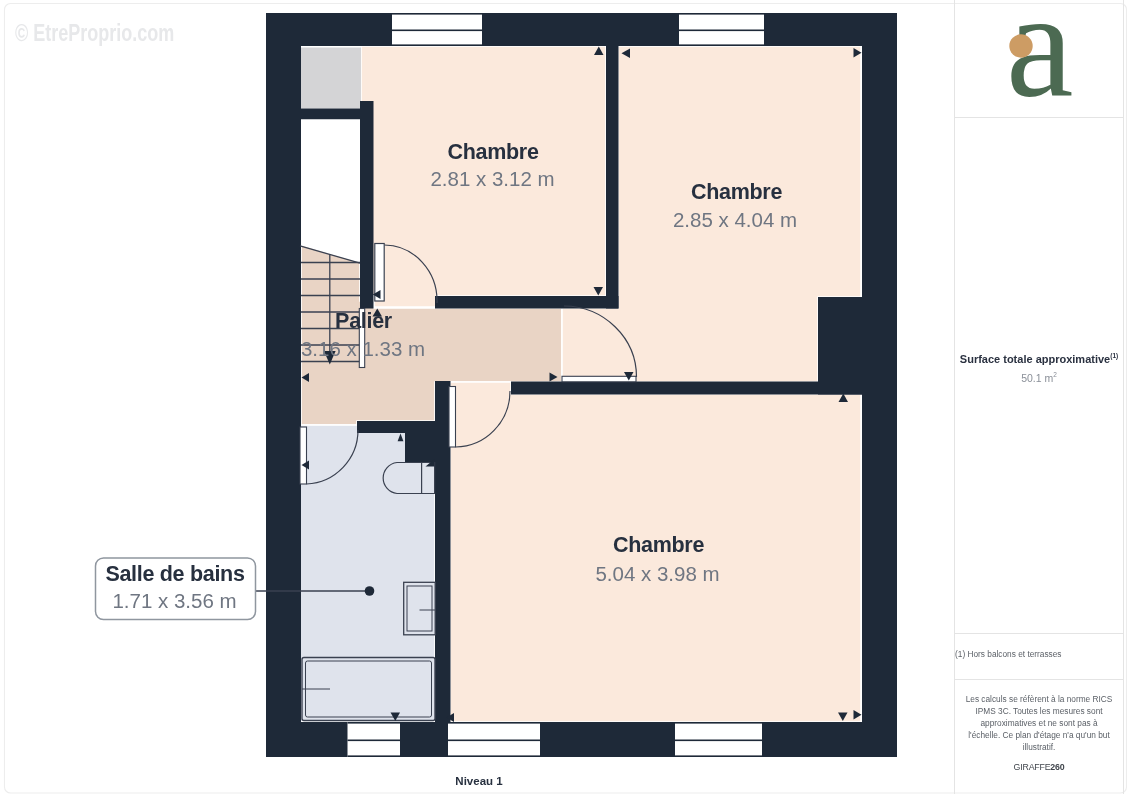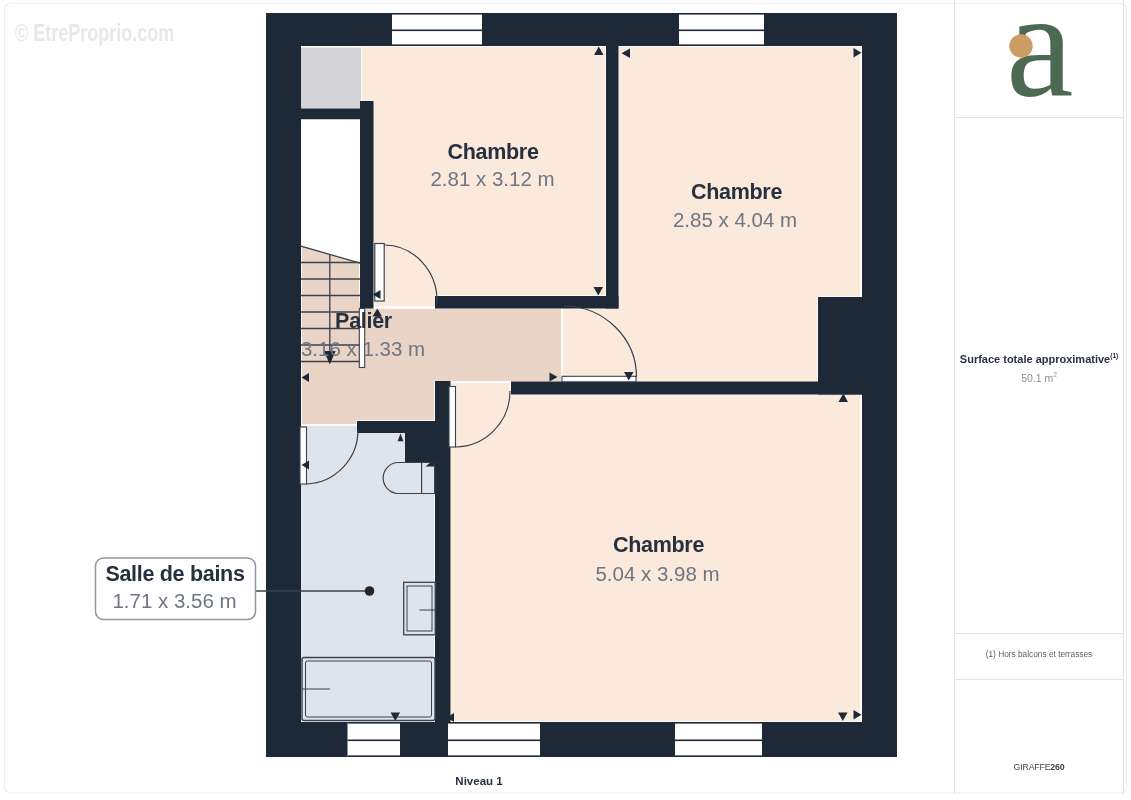--- a/index.html
+++ b/index.html
@@ -200,19 +200,20 @@
   </svg>
 
   <div class="abs" style="left:0;top:117px;width:168px;border-top:1px solid #e4e4e4;"></div>
 
   <div class="abs" style="left:0;top:352px;width:168px;text-align:center;font-size:11px;font-weight:bold;color:#2a3140;white-space:nowrap;">Surface totale approximative<sup style="font-size:6.5px;">(1)</sup></div>
 
   <div class="abs" style="left:0;top:371px;width:168px;text-align:center;font-size:10.5px;color:#8a8f98;">50.1 m<sup style="font-size:6.5px;">2</sup></div>
 
   <div class="abs" style="left:0;top:633px;width:168px;border-top:1px solid #e4e4e4;"></div>
 
-  <div class="abs" style="left:0;top:650px;width:168px;text-align:center;font-size:8.3px;line-height:9px;color:#5a5f66;">(1) Hors balcons et terrasses</div>
+  <div class="abs" style="left:0;top:650px;width:168px;text-align:left;font-size:8.3px;line-height:9px;color:#5a5f66;">(1) Hors balcons et terrasses</div>
 
   <div class="abs" style="left:0;top:679px;width:168px;border-top:1px solid #e4e4e4;"></div>
 
+  <div class="abs" style="left:6px;top:693px;width:156px;text-align:center;font-size:8.3px;line-height:12px;color:#5a5f66;">Les calculs se réfèrent à la norme RICS<br>IPMS 3C. Toutes les mesures sont<br>approximatives et ne sont pas à<br>l'échelle. Ce plan d'étage n'a qu'un but<br>illustratif.</div>
 
   <div class="abs" style="left:0;top:763px;width:168px;text-align:center;font-size:8.8px;line-height:9px;color:#41464d;letter-spacing:-0.2px;">GIRAFFE<b>260</b></div>
 </div>
 
 </body></html>

